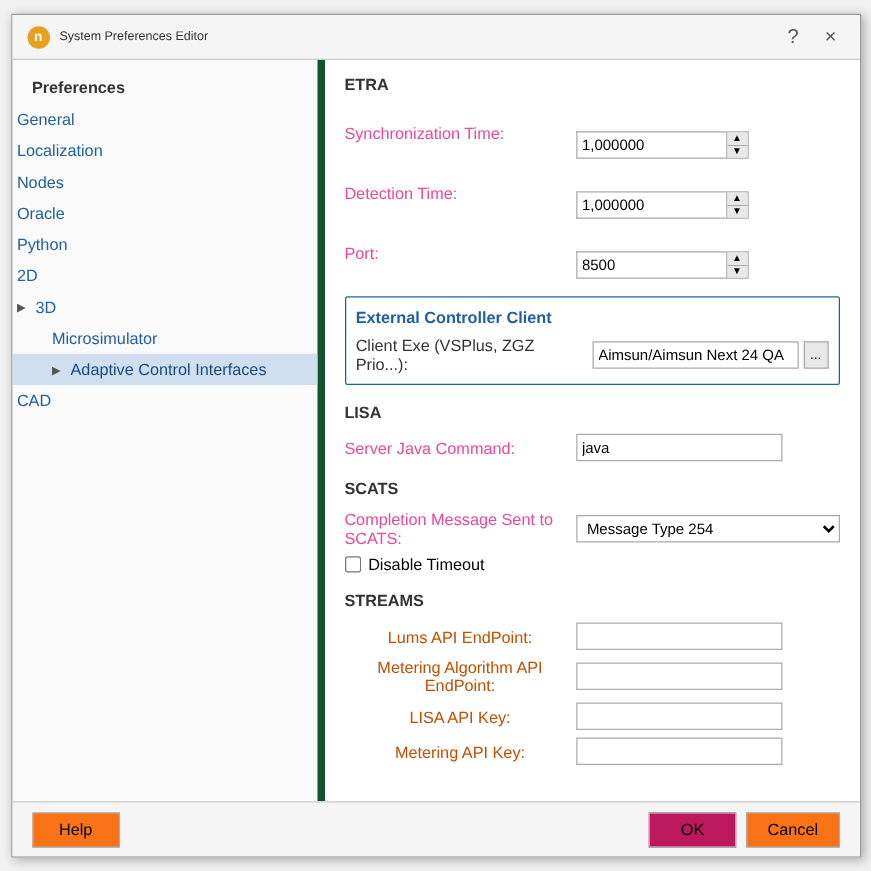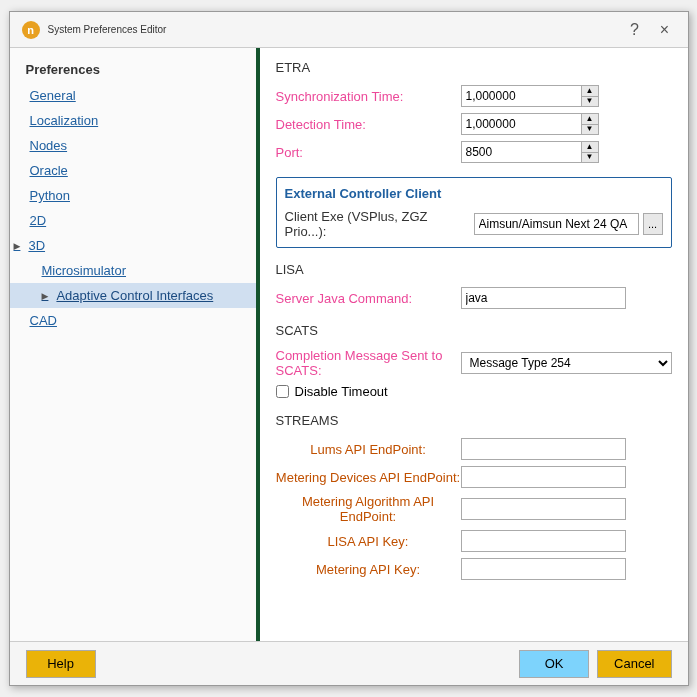--- a/index.html
+++ b/index.html
@@ -71,39 +71,38 @@
       justify-content: center;
     }
     .dialog-body {
       display: flex;
       flex: 1;
       overflow: hidden;
     }
     .sidebar {
       width: 250px;
       background: #fafafa;
-      border-right: 4px solid #14532d;
+      border-right: 6px solid #14532d;
       overflow-y: auto;
       padding: 8px 0;
     }
     .sidebar-header {
       font-weight: bold;
       color: #333;
       padding: 6px 16px;
       font-size: 13px;
     }
     .sidebar-item {
-      padding: 5px 16px 5px 20px;
+      padding: 5px 16px 5px 4px;
       cursor: pointer;
       color: #2060a0;
       font-size: 13px;
       display: flex;
       align-items: center;
       gap: 4px;
-      text-decoration: underline;
     }
     .sidebar-item.active {
       background: #d0dff0;
       color: #1a4a80;
     }
     .sidebar-item.has-expand {
       padding-left: 4px;
     }
     .expand-icon {
       font-size: 9px;
@@ -113,21 +112,21 @@
     .content-area {
       flex: 1;
       overflow-y: auto;
       padding: 12px 16px;
       background: white;
     }
     .section {
       margin-bottom: 14px;
     }
     .section-header {
-      font-weight: normal;
+      font-weight: bold;
       color: #333;
       font-size: 13px;
       margin-bottom: 8px;
       padding-bottom: 2px;
     }
     .field-row {
       display: flex;
       align-items: center;
       margin-bottom: 6px;
     }
@@ -142,20 +141,21 @@
       flex: 1;
       height: 22px;
       border: 1px solid #aaa;
       padding: 2px 4px;
       font-size: 12px;
       background: white;
     }
     .field-input-spin {
       display: flex;
       align-items: stretch;
+      margin-top: 20px;
     }
     .field-input-spin input {
       width: 120px;
       height: 22px;
       border: 1px solid #aaa;
       border-right: none;
       padding: 2px 4px;
       font-size: 12px;
     }
     .spin-btns {
@@ -260,27 +260,27 @@
     }
     .footer-left {}
     .footer-right {
       display: flex;
       gap: 8px;
     }
     .btn {
       height: 28px;
       min-width: 70px;
       border: 1px solid #aaa;
-      background: #eab308;
+      background: #f97316;
       cursor: pointer;
       font-size: 13px;
       padding: 0 16px;
     }
     .btn.primary {
-      background: #7dd3fc;
+      background: #be185d;
     }
   </style>
 </head>
 <body>
 
 <div class="dialog">
 
   <div class="titlebar">
     <div class="titlebar-left">
       <div class="app-icon">
@@ -398,24 +398,20 @@
         </div>
       </div>
 
       <div class="section streams-section">
         <div class="section-header">STREAMS</div>
         <div class="field-row">
           <span class="field-label orange">Lums API EndPoint:</span>
           <input type="text" class="field-input" style="max-width: 165px;">
         </div>
         <div class="field-row">
-          <span class="field-label orange">Metering Devices API EndPoint:</span>
-          <input type="text" class="field-input" style="max-width: 165px;">
-        </div>
-        <div class="field-row">
           <span class="field-label orange">Metering Algorithm API EndPoint:</span>
           <input type="text" class="field-input" style="max-width: 165px;">
         </div>
         <div class="field-row">
           <span class="field-label orange">LISA API Key:</span>
           <input type="text" class="field-input" style="max-width: 165px;">
         </div>
         <div class="field-row">
           <span class="field-label orange">Metering API Key:</span>
           <input type="text" class="field-input" style="max-width: 165px;">

